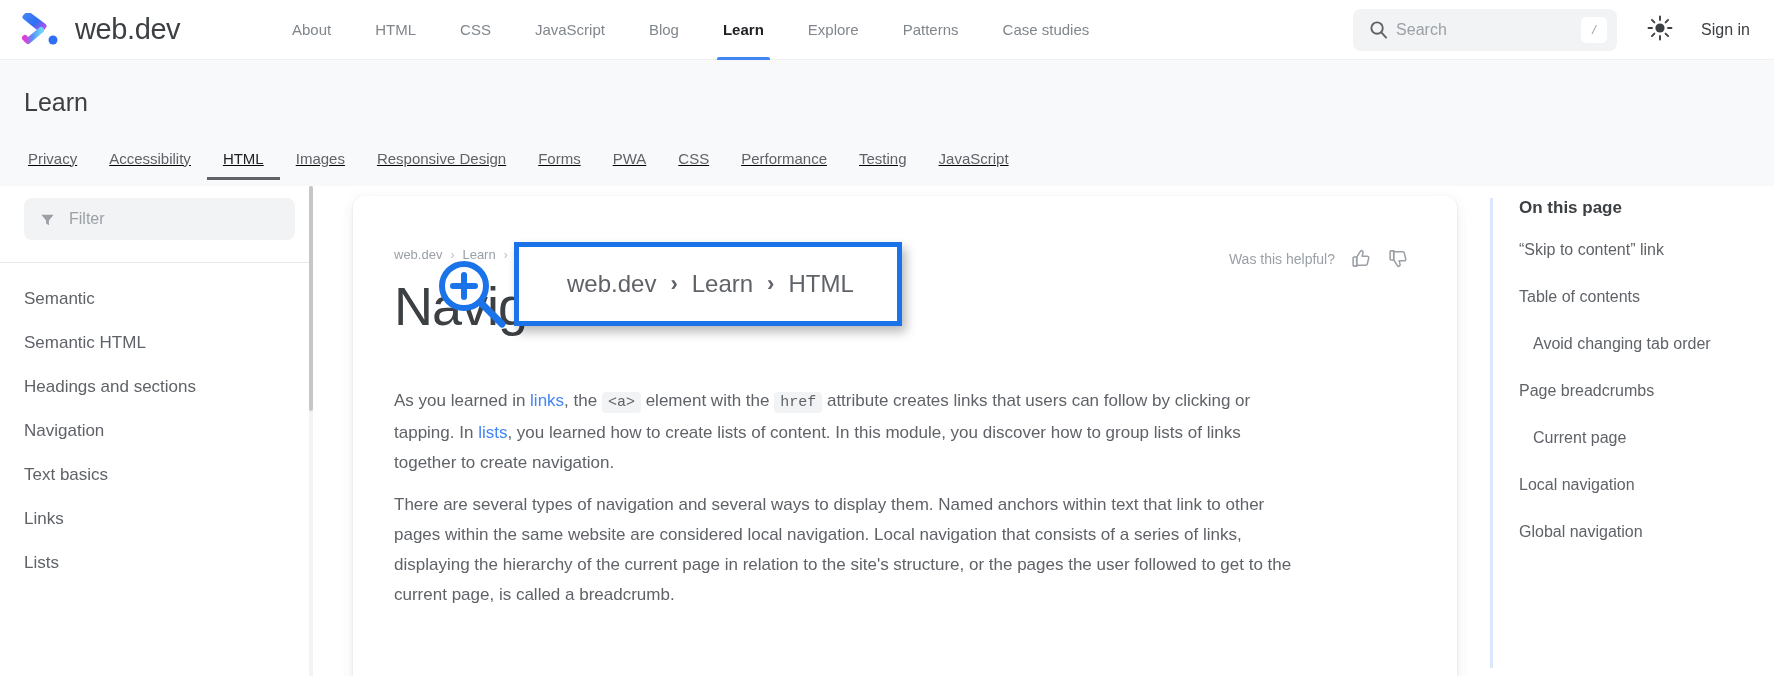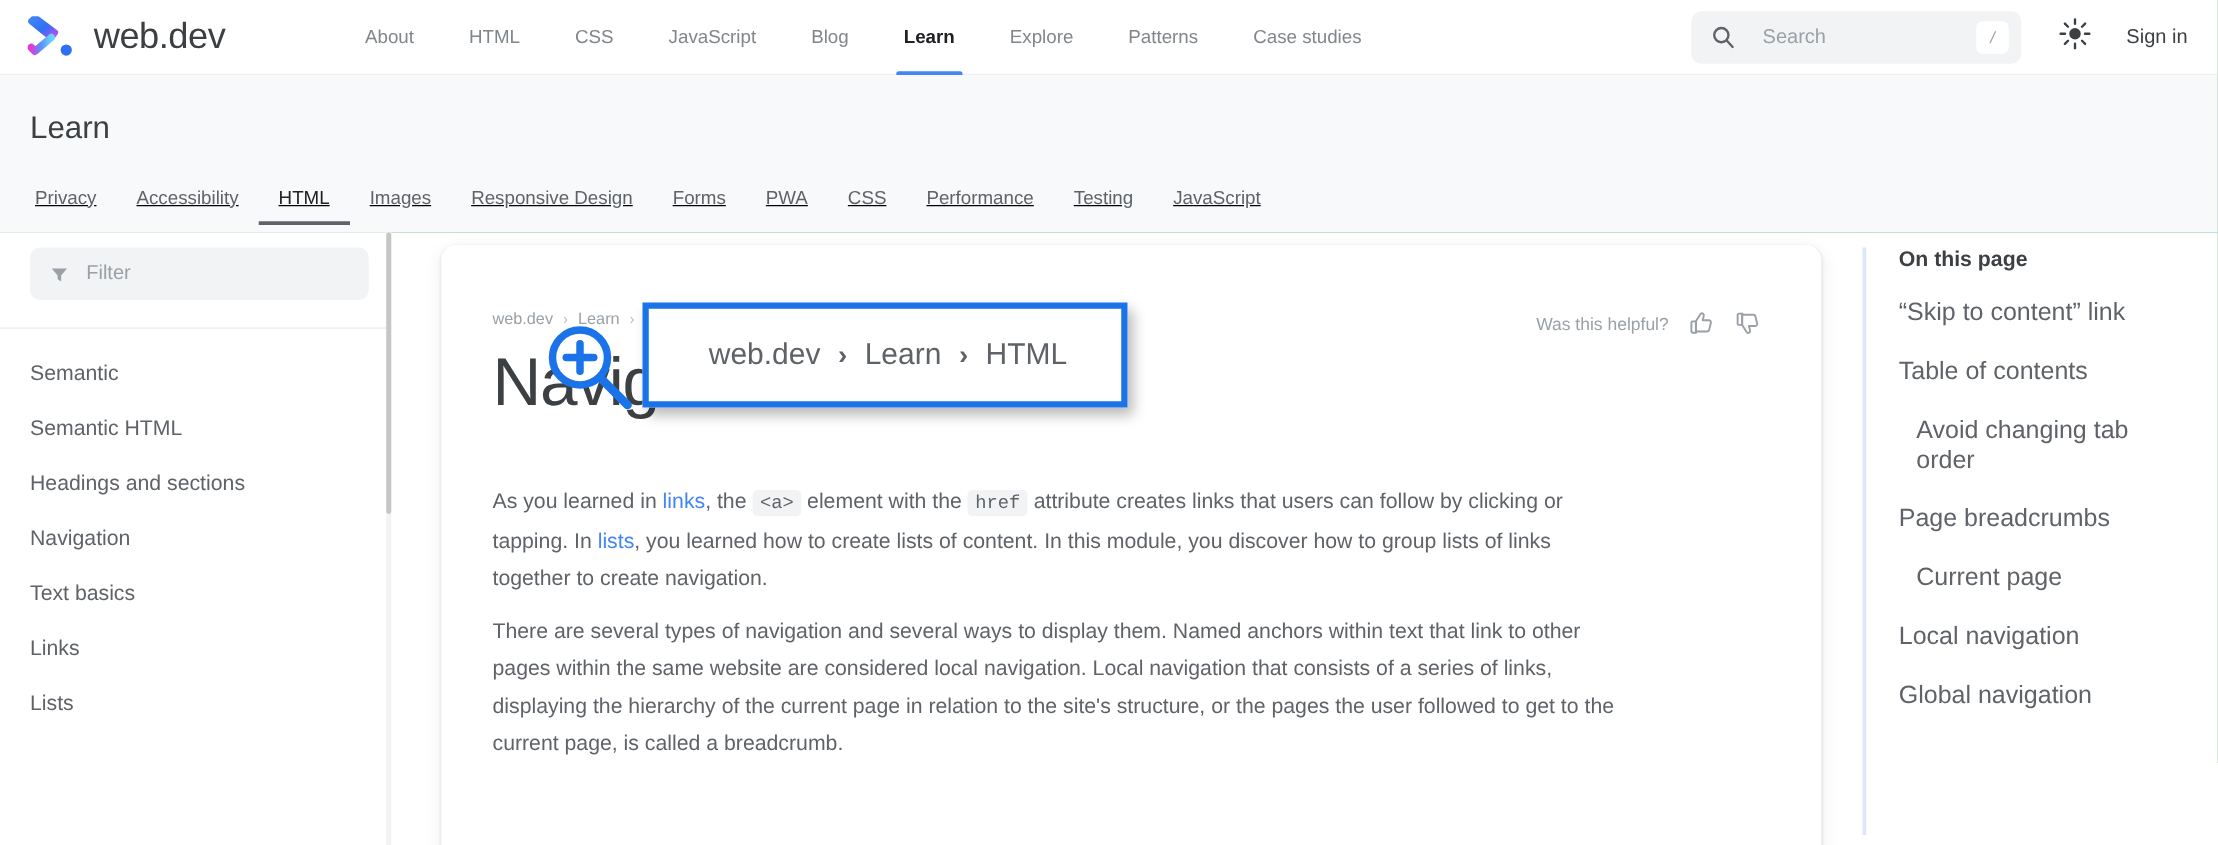--- a/index.html
+++ b/index.html
@@ -3,21 +3,21 @@
 <meta charset="utf-8">
 <style>
   * { box-sizing: border-box; margin: 0; padding: 0; }
   html, body {
     width: 1774px; height: 676px;
     overflow: hidden;
     background: #fff;
     font-family: "Liberation Sans", sans-serif;
     -webkit-font-smoothing: antialiased;
   }
-  .page { position: relative; width: 1774px; height: 676px; background: #15803d; }
+  .page { position: relative; width: 1774px; height: 676px; background: #a3a3a3; }
 
   
   .header {
     position: absolute; top: 0; left: 0; width: 1774px; height: 60px;
     background: #ffffff;
     display: flex; align-items: center;
     border-bottom: 1px solid #f0f0f0;
   }
   .brand { display: flex; align-items: center; gap: 13px; padding-left: 22px; width: 270px; flex: 0 0 auto; }
   .logo-mark { width: 40px; height: 34px; display: block; }
@@ -30,21 +30,21 @@
     display: flex; align-items: center; white-space: nowrap; cursor: pointer; text-align: center;
   }
   .topnav-item.active { color: #202124; font-weight: 700; }
   .topnav-item.active::after {
     content: ""; position: absolute; left: 16px; right: 16px; bottom: 0;
     height: 3px; background: #4285f4; border-radius: 2px 2px 0 0;
   }
 
   .header-right { display: flex; align-items: center; gap: 0px; padding-right: 24px; flex: 0 0 auto; }
   .searchbox {
-    display: flex; align-items: center; gap: 22px;
+    display: flex; align-items: center; gap: 8px;
     background: #f1f3f4; border-radius: 8px;
     height: 42px; width: 264px; padding: 0 10px 0 16px;
     margin-right: 26px;
   }
   .search-icon { width: 19px; height: 19px; flex: 0 0 auto; }
   .search-input {
     border: none; background: transparent; outline: none;
     font-family: "Liberation Sans", sans-serif;
     font-size: 16px; color: #5f6368; flex: 1 1 auto; width: 10px;
   }
@@ -151,21 +151,21 @@
 
   
   .toc { position: absolute; left: 1490px; top: 4px; width: 230px; height: 490px; }
   .toc-rule { position: absolute; left: 0; top: 8px; width: 3px; height: 470px; background: #dbe6fb; }
   .toc-title {
     position: absolute; left: 29px; top: 8px;
     font-size: 17px; color: #3c4043; font-weight: 700;
   }
   .toc-list { position: absolute; left: 29px; top: 48px; right: 6px; }
   .toc-item {
-    font-size: 20px; color: #5f6368; line-height: 24px;
+    font-size: 16px; color: #5f6368; line-height: 24px;
     margin-bottom: 23px; cursor: pointer;
   }
   .toc-item.sub { padding-left: 14px; }
 
   
   .callout-box {
     position: absolute; left: 514px; top: 242px;
     width: 388px; height: 84px;
     background: #ffffff; border: 5px solid #1a73e8;
     box-shadow: 4px 6px 10px rgba(0,0,0,0.28);

